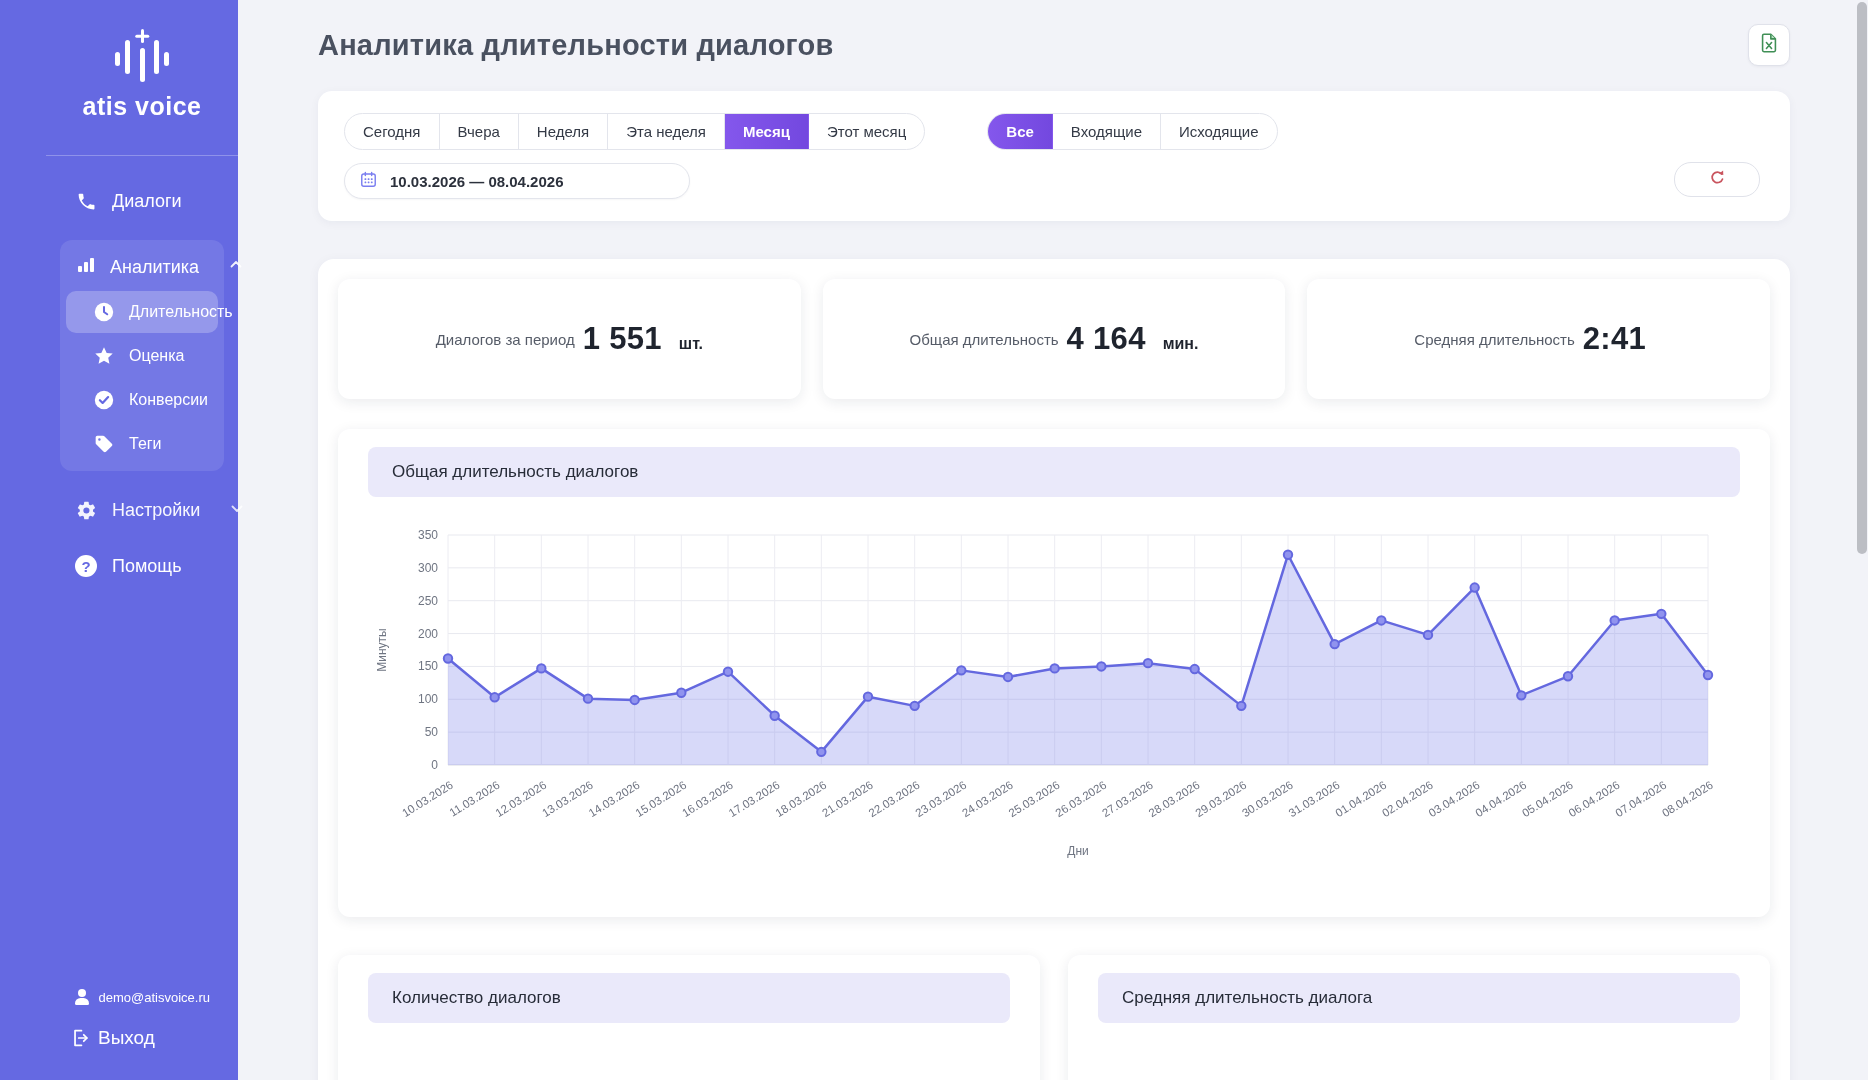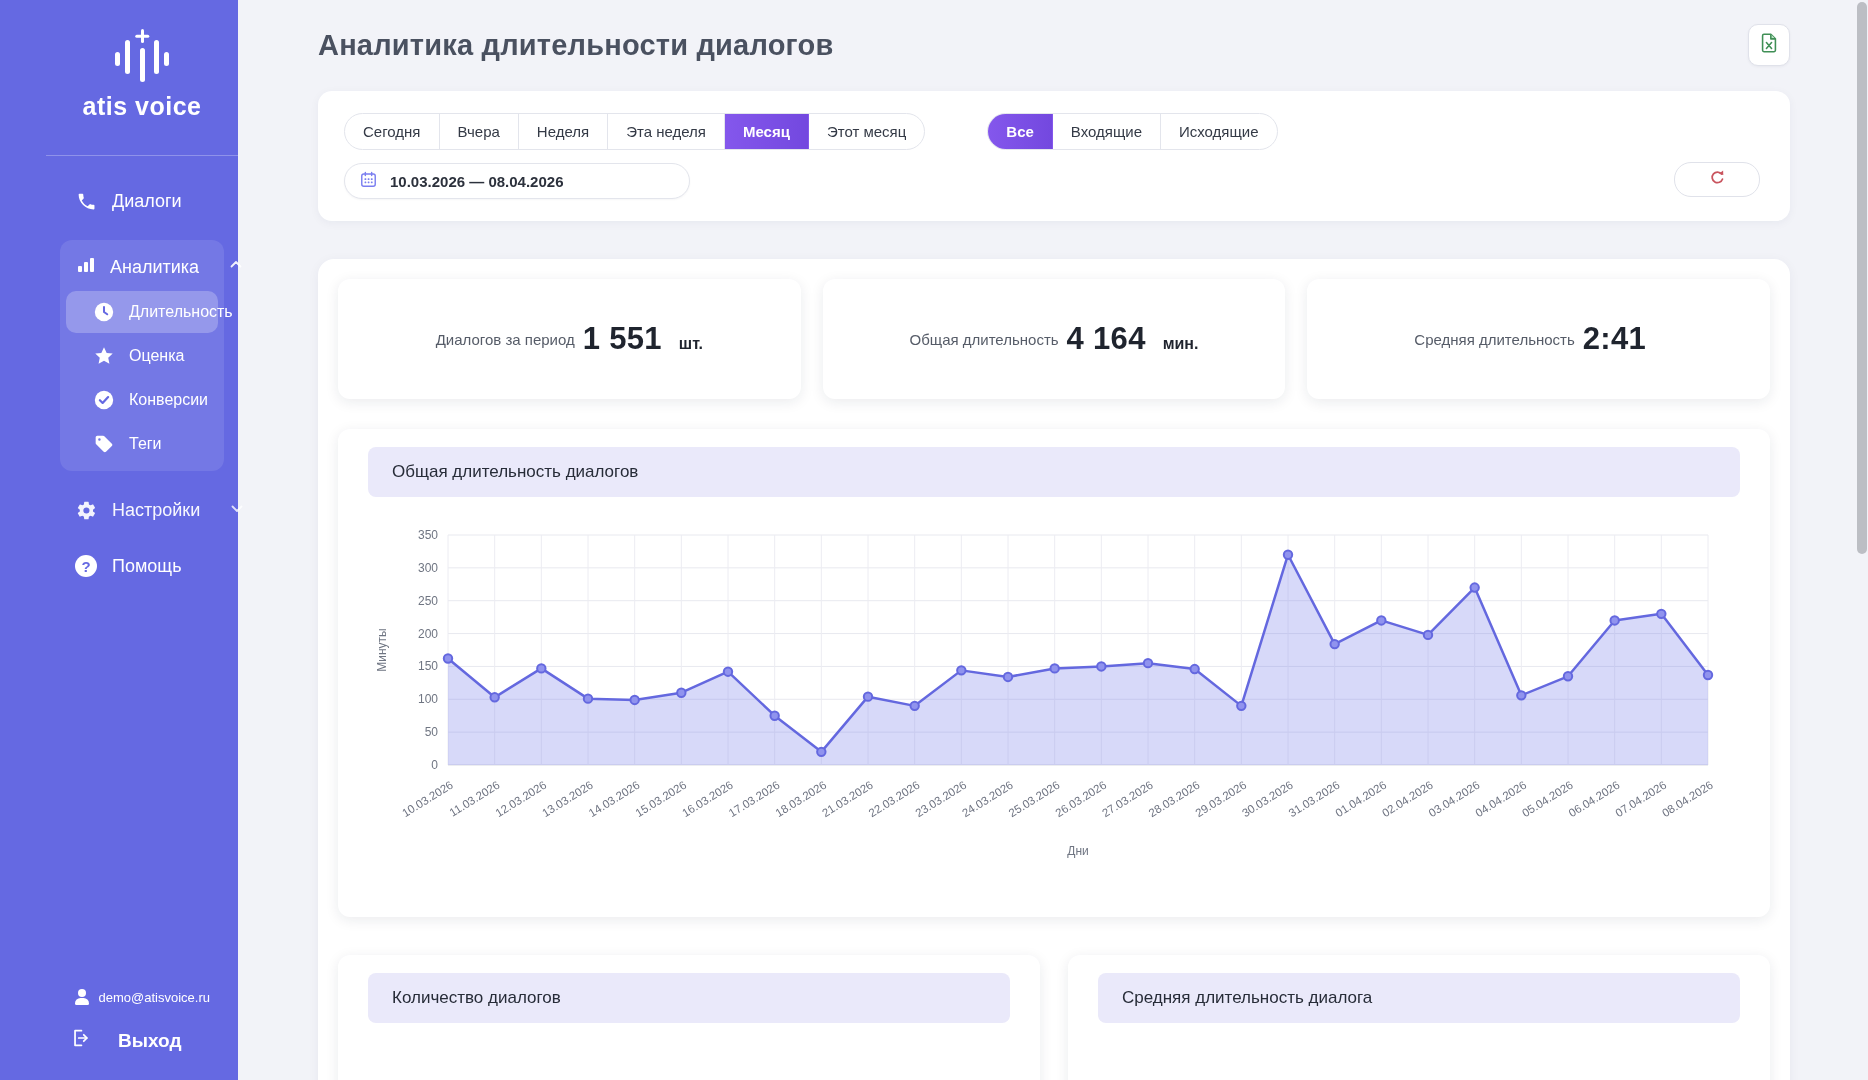--- a/index.html
+++ b/index.html
@@ -39,21 +39,21 @@
   .sub-ico { width:24px; height:24px; display:flex; align-items:center; justify-content:center; flex-shrink:0;}
   .muted-item { color:rgba(255,255,255,0.95); margin-top:16px; }
   .help-item { margin-top:10px; }
   .qmark { width:22px; height:22px; border-radius:50%; background:#fff; color:#6569e2;
     font-size:15px; font-weight:700; display:flex; align-items:center; justify-content:center;}
   .side-bottom { padding:0 22px 26px; }
   .email-row { display:flex; align-items:center; gap:10px; font-size:13px; padding:8px 6px; }
   .user-glyph { width:16px; height:16px; position:relative; }
   .user-glyph:before { content:""; position:absolute; width:8px; height:8px; background:#fff; border-radius:50%; left:4px; top:0;}
   .user-glyph:after { content:""; position:absolute; width:14px; height:7px; background:#fff; border-radius:7px 7px 2px 2px; left:1px; bottom:0;}
-  .logout-row { display:flex; align-items:center; gap:26px; font-size:19px; padding:14px 2px 0; cursor:pointer;font-weight:bold;}
+  .logout-row { display:flex; align-items:flex-start; gap:6px; font-size:19px; padding:14px 2px 0; cursor:pointer;}
   
   .main { position:absolute; left:238px; top:0; width:1630px; height:1080px;
     padding:24px 78px 0 80px; overflow:hidden; }
   .header-row { display:flex; align-items:center; justify-content:space-between; }
   .page-title { font-size:29px; font-weight:700; color:#4a5160; letter-spacing:0.2px; }
   .export-btn { width:42px; height:42px; border-radius:10px; background:#fff; border:1px solid #e0e2ea;
     display:flex; align-items:center; justify-content:center; cursor:pointer; box-shadow:0 1px 3px rgba(20,25,60,0.05);}
   
   .filter-card { margin-top:25px; background:#fff; border-radius:14px; padding:22px 26px;
     box-shadow:0 2px 10px rgba(25,30,70,0.05); position:relative; }

